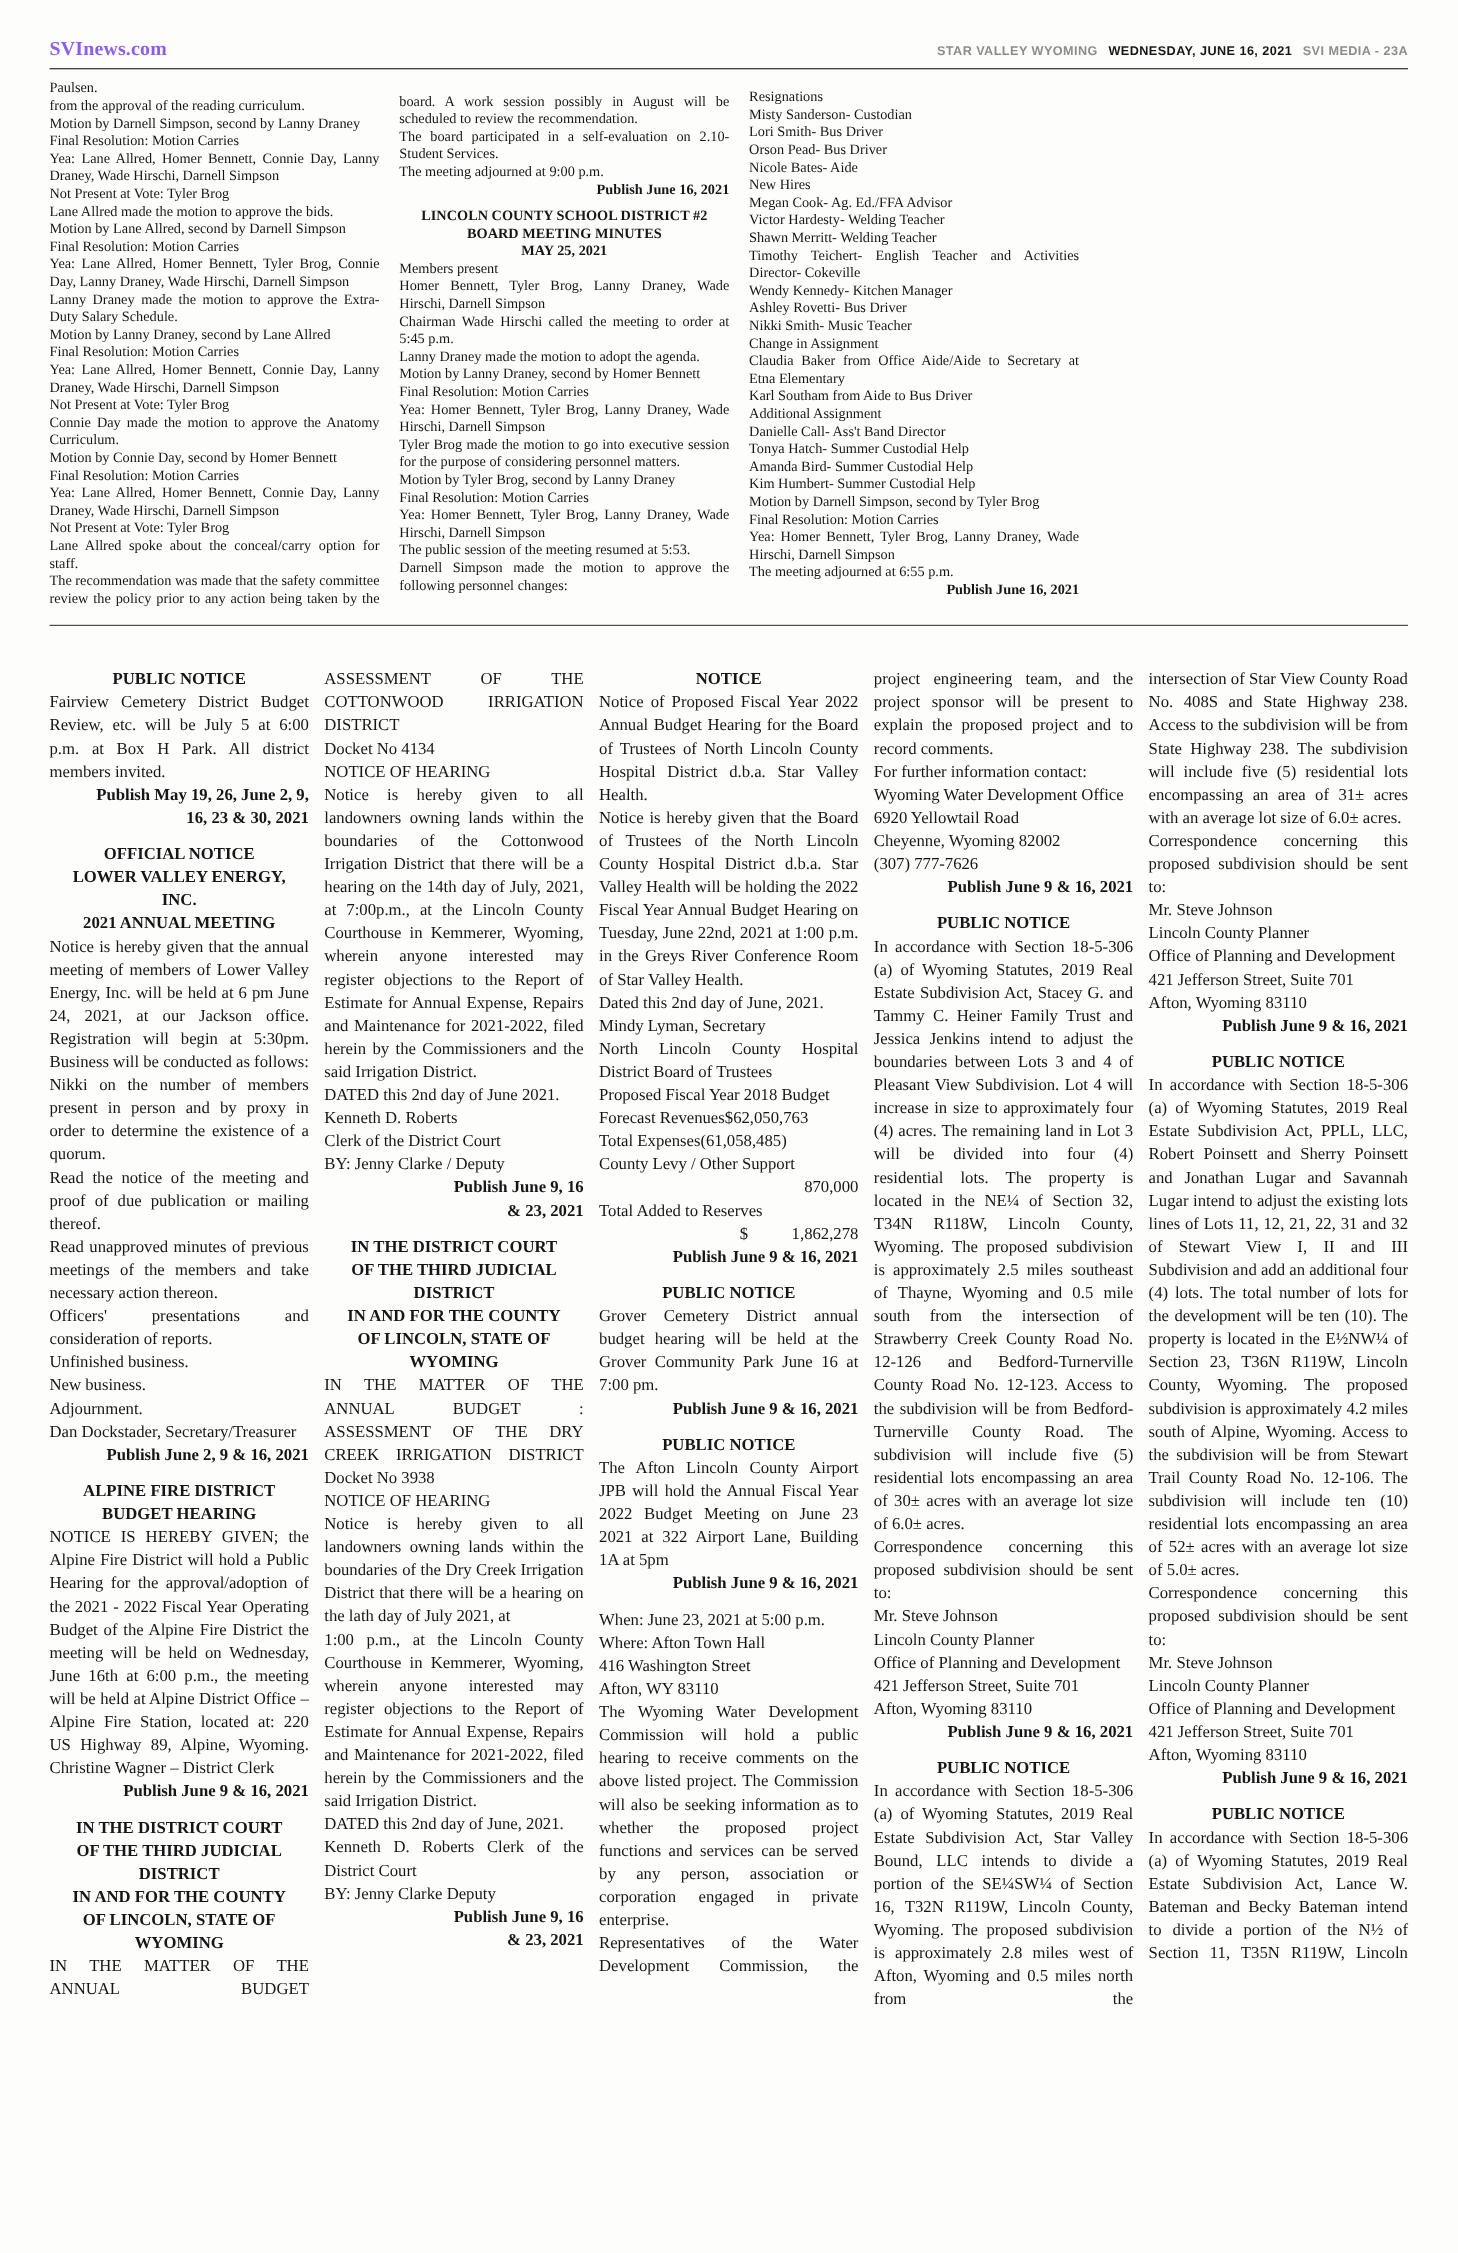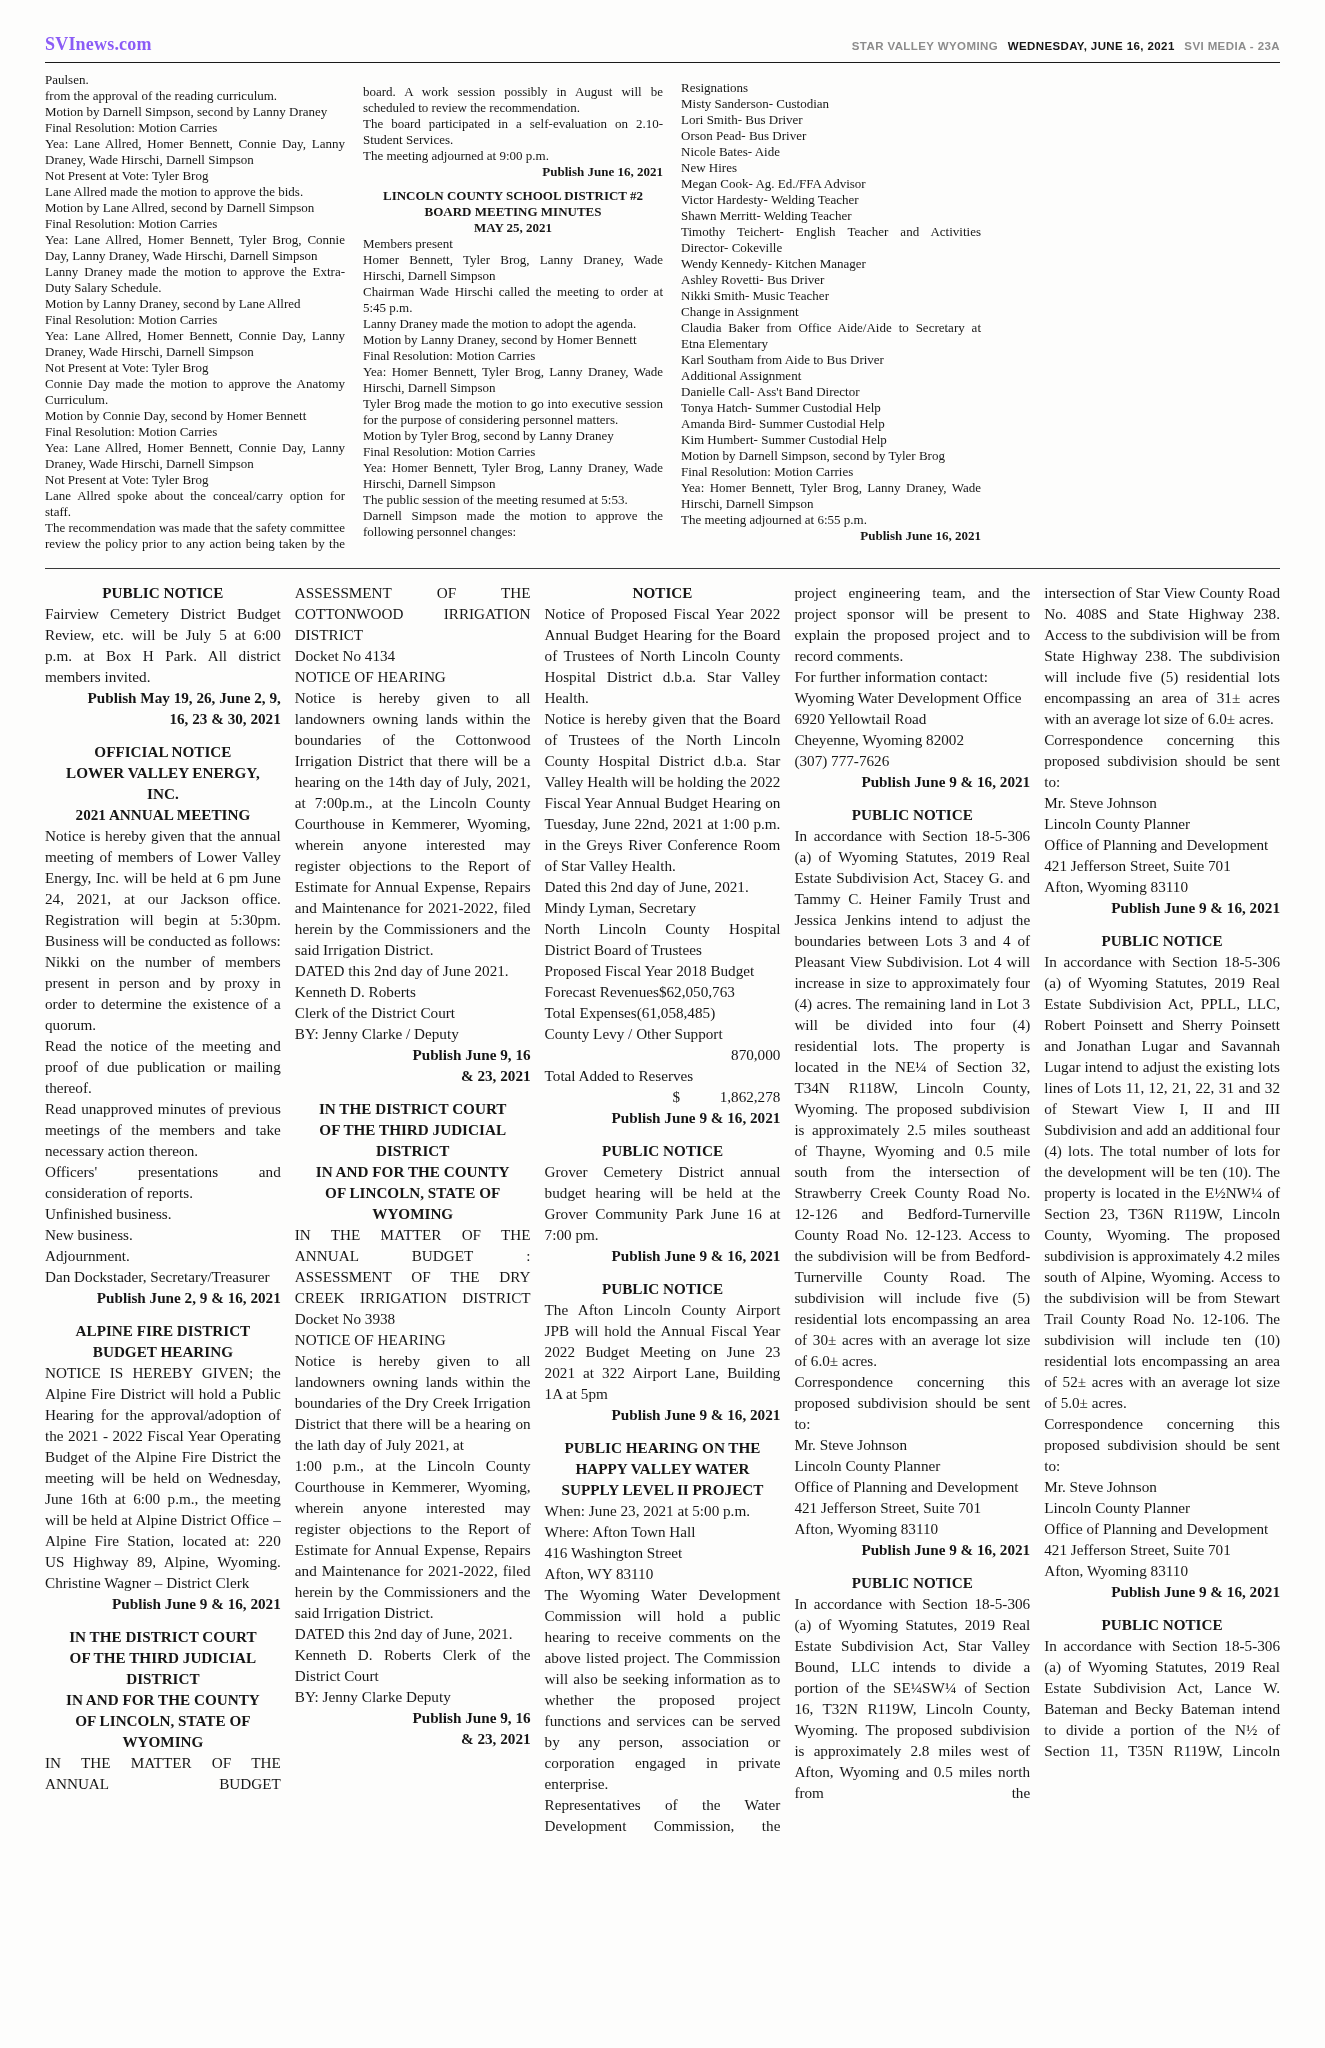--- a/index.html
+++ b/index.html
@@ -21,21 +21,21 @@
   .rule { border-top:1.5px solid #1a1a1a; }
   .rule.light { border-top:1px solid #3a3a3a; }
 
   
   .top-section { display:flex; gap:18px; padding:9px 0 16px 0; font-size:13px; line-height:16px;align-items:center; }
   .top-section .col { width:300px; flex:0 0 300px; }
   .top-section .blank { flex:1 1 auto; }
   .top-section .gap { height:8px; }
 
   .notices-section { display:flex; gap:14px; padding-top:13px; font-size:15.2px; line-height:21px; }
-  .notices-section .col { flex:1 1 0; min-width:0; }
+  .notices-section .col { flex:1 1 0; min-width:0;margin-top:25px; }
   .notices-section .gap { height:12px; }
 
   
   p.blk, div.blk { text-align:justify; }
   .blk.center { text-align:center; font-weight:bold; white-space:pre-line; }
   .blk.rightbold { text-align:right; font-weight:bold; white-space:pre-line; }
   .blk.right { text-align:right; }
   .blk.justifyall { text-align:justify; text-align-last:justify; }
   div.blk.split { display:flex; justify-content:flex-start; }
   div.blk.splitindent { display:flex; justify-content:space-between; padding-left:128px; }
@@ -227,23 +227,20 @@
         <p class="blk rightbold">Publish June 9 &amp; 16, 2021</p>
         <div class="gap"></div>
         <p class="blk center">PUBLIC NOTICE</p>
         <p class="blk body">Grover Cemetery District annual budget hearing will be held at the Grover Community Park June 16 at 7:00 pm.</p>
         <p class="blk rightbold">Publish June 9 &amp; 16, 2021</p>
         <div class="gap"></div>
         <p class="blk center">PUBLIC NOTICE</p>
         <p class="blk body">The Afton Lincoln County Airport JPB will hold the Annual Fiscal Year 2022 Budget Meeting on June 23 2021 at 322 Airport Lane, Building 1A at 5pm</p>
         <p class="blk rightbold">Publish June 9 &amp; 16, 2021</p>
         <div class="gap"></div>
-        <p class="blk center">PUBLIC HEARING ON THE
-HAPPY VALLEY WATER
-SUPPLY LEVEL II PROJECT</p>
         <p class="blk body">When: June 23, 2021 at 5:00 p.m.</p>
         <p class="blk body">Where: Afton Town Hall</p>
         <p class="blk body">416 Washington Street</p>
         <p class="blk body">Afton, WY 83110</p>
         <p class="blk body">The Wyoming Water Development Commission will hold a public hearing to receive comments on the above listed project. The Commission will also be seeking information as to whether the proposed project functions and services can be served by any person, association or corporation engaged in private enterprise.</p>
         <p class="blk justifyall">Representatives of the Water Development Commission, the</p>
       </div>
     <div class="col">
         <p class="blk body">project engineering team, and the project sponsor will be present to explain the proposed project and to record comments.</p>
         <p class="blk body">For further information contact:</p>

